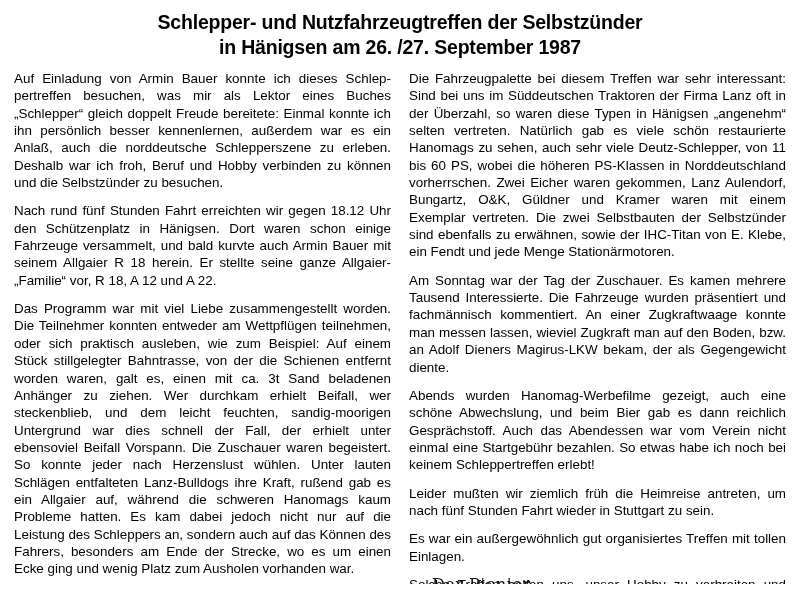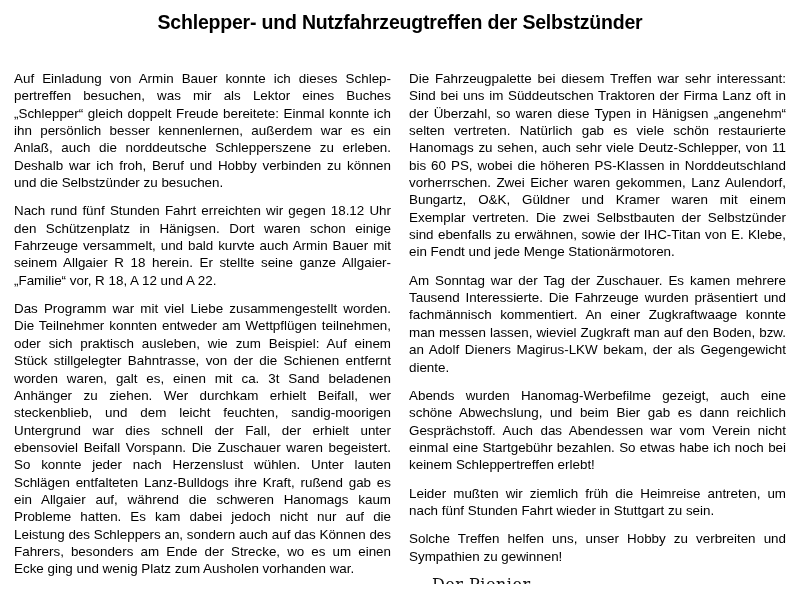--- a/index.html
+++ b/index.html
@@ -71,36 +71,38 @@
   }
 </style>
 </head>
 <body>
 
 <div class="page">
   <div class="inner">
 
     <h1 class="title">
       <span>Schlepper- und Nutzfahrzeugtreffen der Selbstzünder</span>
+      <span class="line2">in Hänigsen am 26. /27. September 1987</span>
     </h1>
 
     <div class="columns">
 
       <div class="col">
         <p>Auf Einladung von Armin Bauer konnte ich dieses Schlep­pertreffen besuchen, was mir als Lektor eines Buches „Schlepper“ gleich doppelt Freude bereitete: Einmal konnte ich ihn persönlich besser kennenlernen, außerdem war es ein Anlaß, auch die norddeutsche Schlepperszene zu erleben. Deshalb war ich froh, Beruf und Hobby verbinden zu können und die Selbstzünder zu besuchen.</p>
         <p>Nach rund fünf Stunden Fahrt erreichten wir gegen 18.12 Uhr den Schützenplatz in Hänigsen. Dort waren schon einige Fahrzeuge versammelt, und bald kurvte auch Armin Bauer mit seinem Allgaier R 18 herein. Er stellte seine ganze Allgaier-„Familie“ vor, R 18, A 12 und A 22.</p>
         <p>Das Programm war mit viel Liebe zusammengestellt wor­den. Die Teilnehmer konnten entweder am Wettpflügen teilnehmen, oder sich praktisch ausleben, wie zum Bei­spiel: Auf einem Stück stillgelegter Bahntrasse, von der die Schienen entfernt worden waren, galt es, einen mit ca. 3t Sand beladenen Anhänger zu ziehen. Wer durchkam erhielt Beifall, wer steckenblieb, und dem leicht feuchten, san­dig-moorigen Untergrund war dies schnell der Fall, der erhielt unter ebensoviel Beifall Vorspann. Die Zuschauer waren begeistert. So konnte jeder nach Herzenslust wüh­len. Unter lauten Schlägen entfalteten Lanz-Bulldogs ihre Kraft, rußend gab es ein Allgaier auf, während die schweren Hanomags kaum Probleme hatten. Es kam dabei jedoch nicht nur auf die Leistung des Schleppers an, sondern auch auf das Können des Fahrers, besonders am Ende der Strecke, wo es um einen Ecke ging und wenig Platz zum Ausholen vorhanden war.</p>
 
       </div>
 
       <div class="col">
         <p>Die Fahrzeugpalette bei diesem Treffen war sehr interes­sant: Sind bei uns im Süddeutschen Traktoren der Firma Lanz oft in der Überzahl, so waren diese Typen in Hänigsen „angenehm“ selten vertreten. Natürlich gab es viele schön restaurierte Hanomags zu sehen, auch sehr viele Deutz-Schlepper, von 11 bis 60 PS, wobei die höheren PS-Klassen in Norddeutschland vorherrschen. Zwei Eicher waren gekommen, Lanz Aulendorf, Bungartz, O&amp;K, Güldner und Kramer waren mit einem Exemplar vertreten. Die zwei Selbstbauten der Selbstzünder sind ebenfalls zu erwähnen, sowie der IHC-Titan von E. Klebe, ein Fendt und jede Menge Stationärmotoren.</p>
         <p>Am Sonntag war der Tag der Zuschauer. Es kamen mehrere Tausend Interessierte. Die Fahrzeuge wurden präsentiert und fachmännisch kommentiert. An einer Zugkraftwaage konnte man messen lassen, wieviel Zugkraft man auf den Boden, bzw. an Adolf Dieners Magirus-LKW bekam, der als Gegengewicht diente.</p>
         <p>Abends wurden Hanomag-Werbefilme gezeigt, auch eine schöne Abwechslung, und beim Bier gab es dann reichlich Gesprächstoff. Auch das Abendessen war vom Verein nicht einmal eine Startgebühr bezahlen. So etwas habe ich noch bei keinem Schleppertreffen erlebt!</p>
         <p>Leider mußten wir ziemlich früh die Heimreise antreten, um nach fünf Stunden Fahrt wieder in Stuttgart zu sein.</p>
+        <p>Es war ein außergewöhnlich gut organisiertes Treffen mit tollen Einlagen.</p>
         <p class="tight">Solche Treffen helfen uns, unser Hobby zu verbreiten und Sympathien zu gewinnen!</p>
 
       </div>
 
     </div>
 
     <div class="handwritten">Der Pionier</div>
 
   </div>
 </div>

